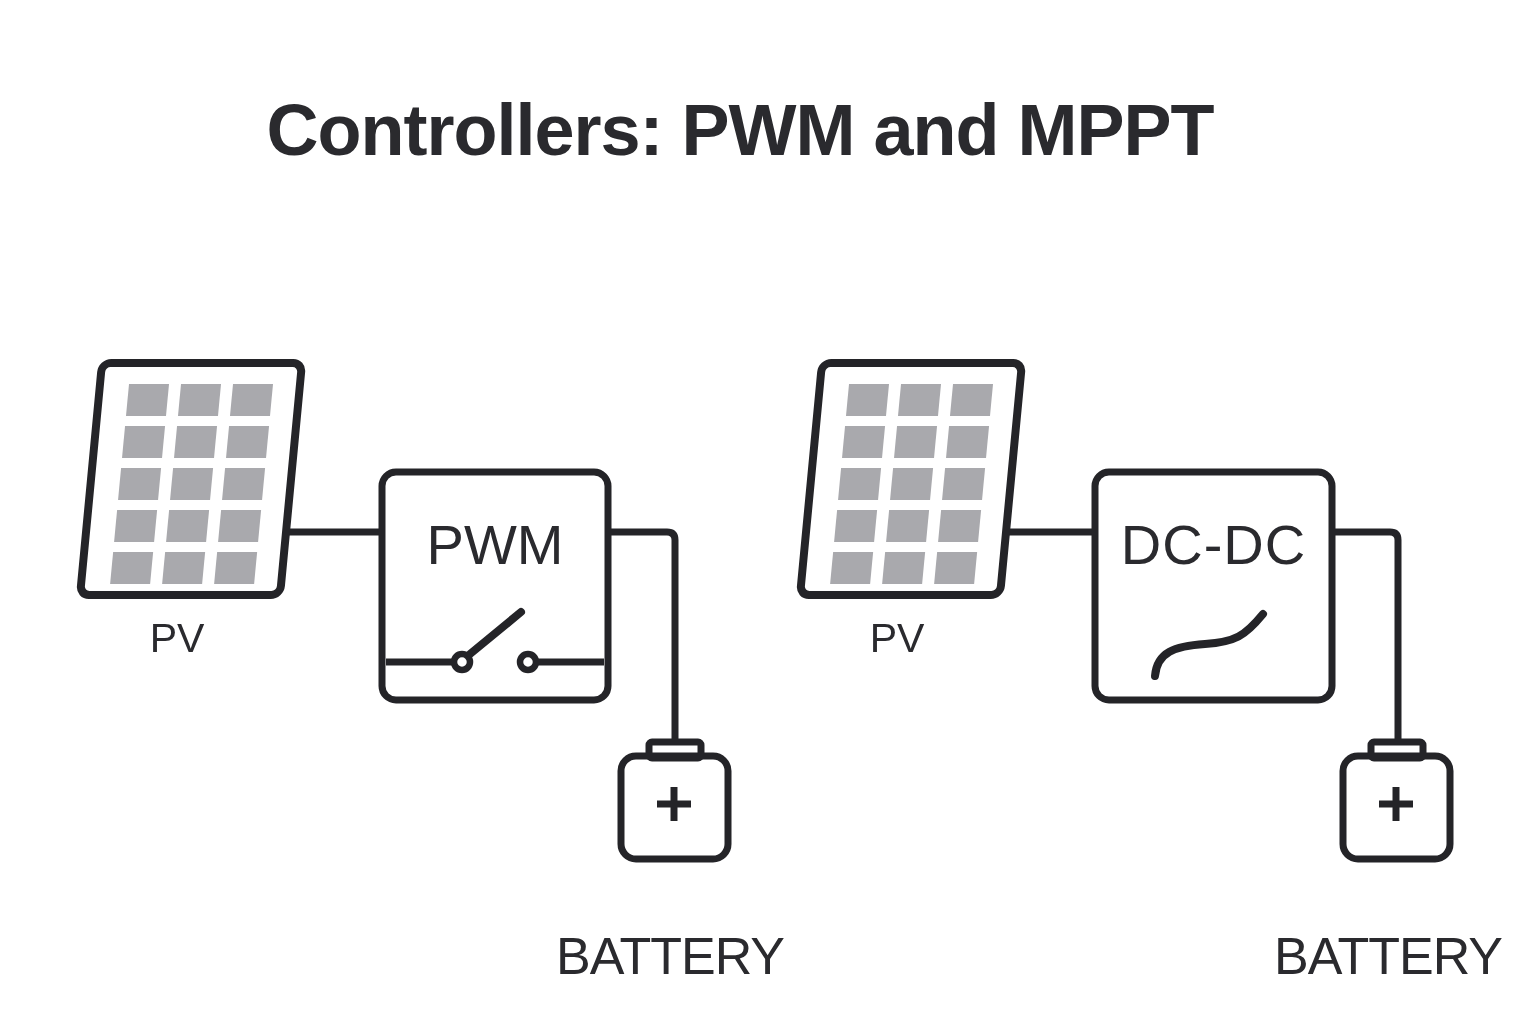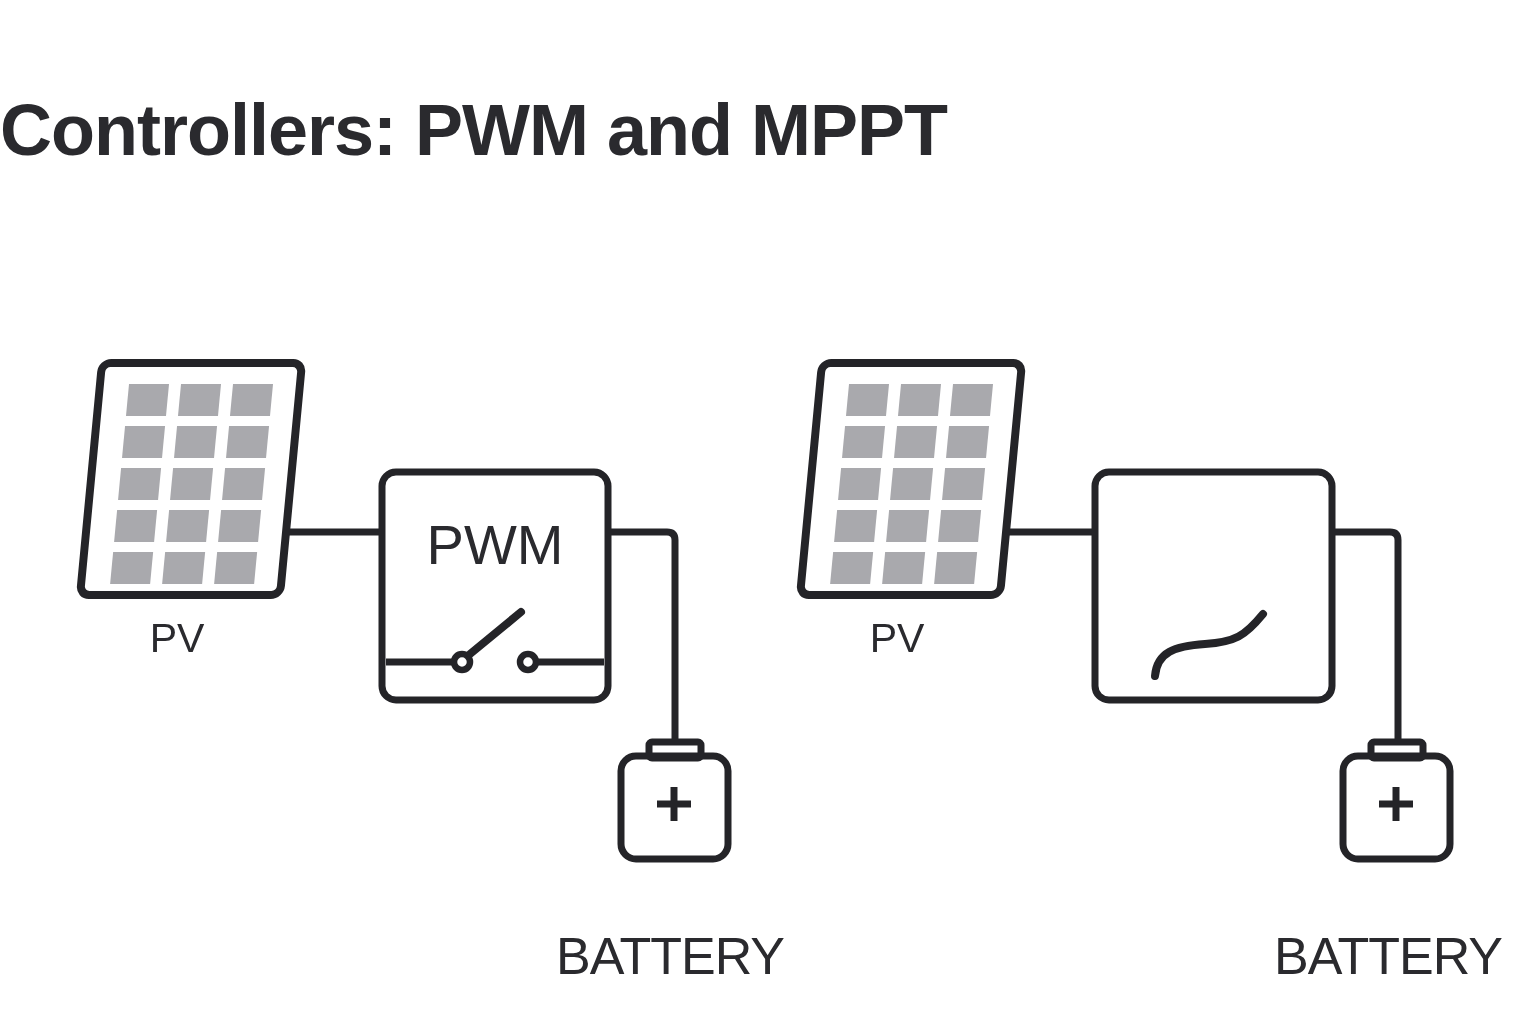--- a/index.html
+++ b/index.html
@@ -12,20 +12,21 @@
   .canvas{
     position:relative;
     width:1536px;height:1024px;
     background:var(--bg);
     overflow:hidden;
     font-family:"Liberation Sans", sans-serif;
   }
   .title{
     position:absolute;
     left:0;top:94px;width:1480px;
+    text-align:center;
     font-size:72px;
     font-weight:700;
     letter-spacing:-1px;
     color:var(--text);
     line-height:1.0;
   }
   .lbl{
     position:absolute;
     text-align:center;
     font-weight:400;
@@ -141,14 +142,15 @@
         </g>
       </g>
     </g>
   </svg>
 
   <div class="lbl lbl-pv left">PV</div>
   <div class="lbl lbl-controller left">PWM</div>
   <div class="lbl lbl-battery left">BATTERY</div>
 
   <div class="lbl lbl-pv right">PV</div>
+  <div class="lbl lbl-controller right">DC-DC</div>
   <div class="lbl lbl-battery right">BATTERY</div>
 </div>
 
 </body></html>

